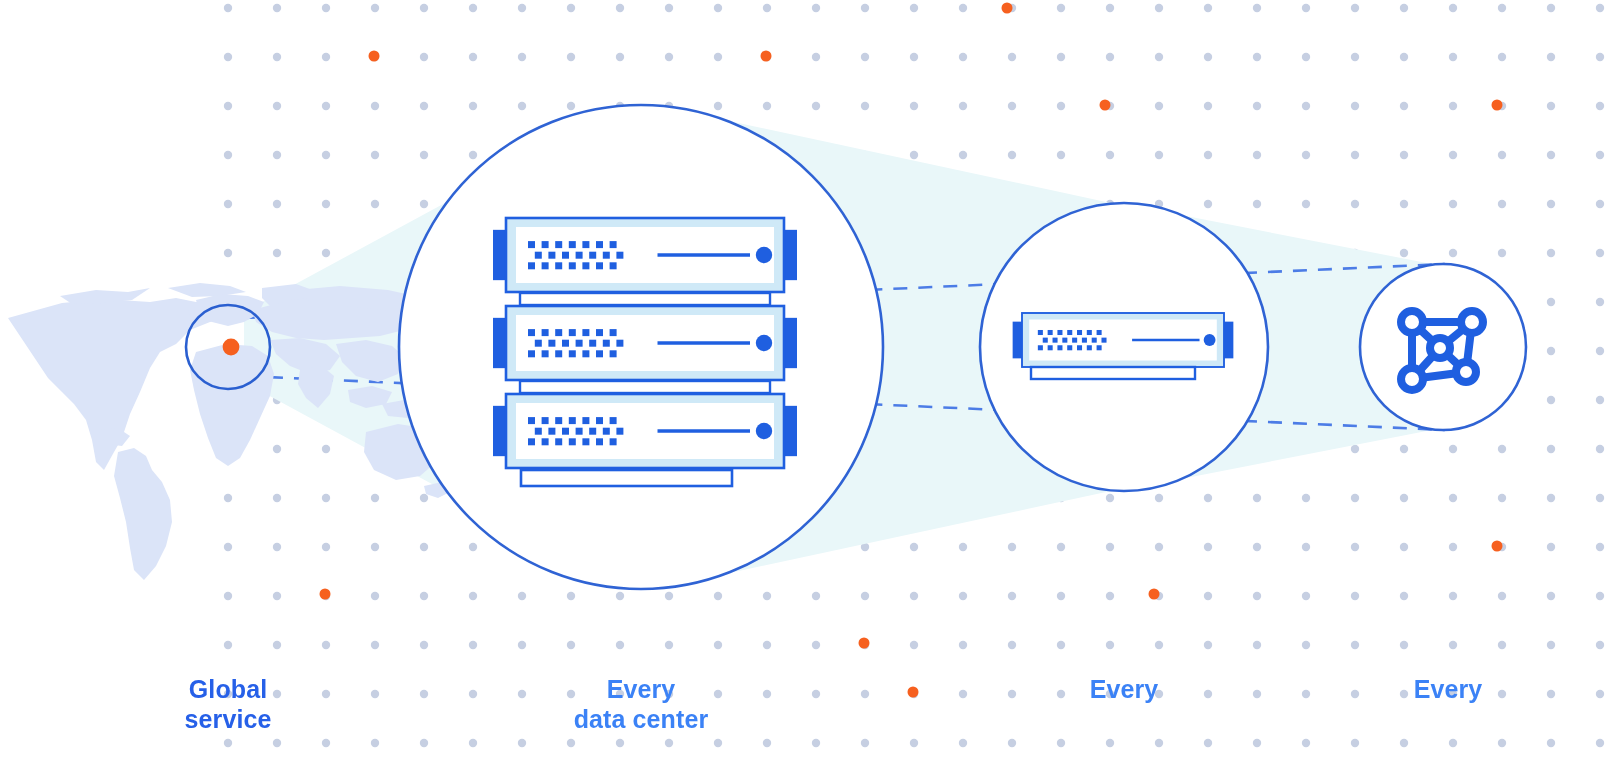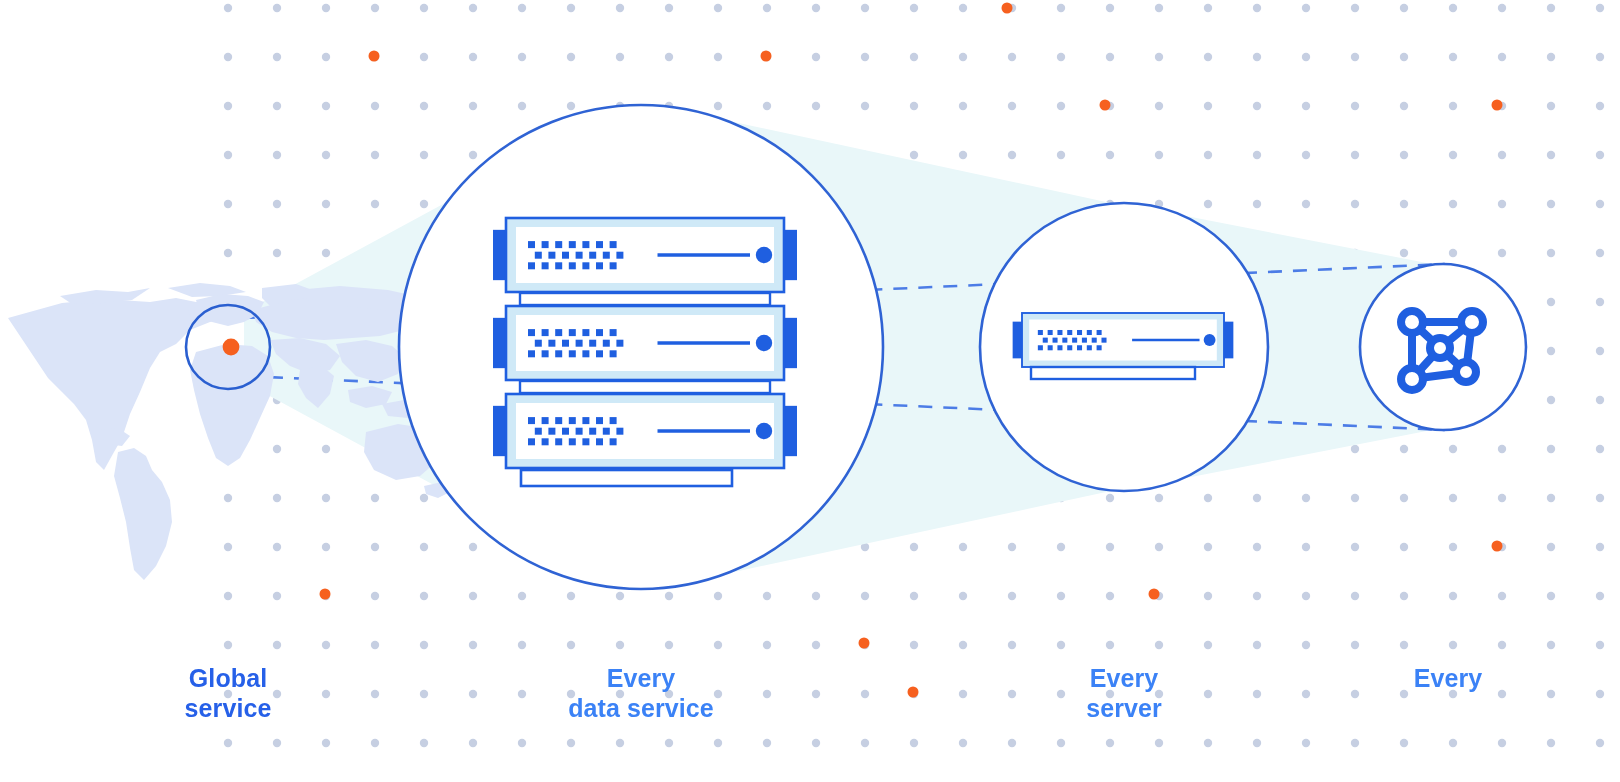--- a/index.html
+++ b/index.html
@@ -1,21 +1,21 @@
 <!DOCTYPE html>
 <html><head>
 <meta charset="utf-8">
 <style>
   html,body{margin:0;padding:0;background:#ffffff;}
   body{width:1620px;height:782px;overflow:hidden;
        font-family:"Liberation Sans","DejaVu Sans",sans-serif;}
   #stage{position:relative;width:1620px;height:782px;background:#ffffff;overflow:hidden;}
   #stage svg.layer{position:absolute;left:0;top:0;width:1620px;height:782px;}
   .lbl{position:absolute;text-align:center;line-height:1.18;
-       font-size:25px;letter-spacing:.1px;}
+       font-size:25px;letter-spacing:.1px;margin-top:11px;}
   .lbl .l1,.lbl .l2{display:block;}
   .lbl-dark{color:#3b82f6;font-weight:700;}
   .lbl-blue{color:#2660e8;font-weight:700;}
 </style>
 </head>
 <body>
 
 <div id="stage">
 
   <svg class="layer" viewBox="0 0 1620 782" aria-hidden="true">
@@ -726,25 +726,24 @@
     </g>
   </svg>
 
   <div class="lbl lbl-blue" style="left:128px;top:664px;width:200px;">
     <span class="l1">Global</span>
     <span class="l2">service</span>
   </div>
 
   <div class="lbl lbl-dark" style="left:521px;top:664px;width:240px;">
     <span class="l1">Every</span>
-    <span class="l2">data service</span>
+    <span class="l2">data center</span>
   </div>
 
   <div class="lbl lbl-dark" style="left:1024px;top:664px;width:200px;">
     <span class="l1">Every</span>
-    <span class="l2">server</span>
   </div>
 
   <div class="lbl lbl-dark" style="left:1348px;top:664px;width:200px;">
     <span class="l1">Every</span>
   </div>
 
 </div>
 
 </body></html>

